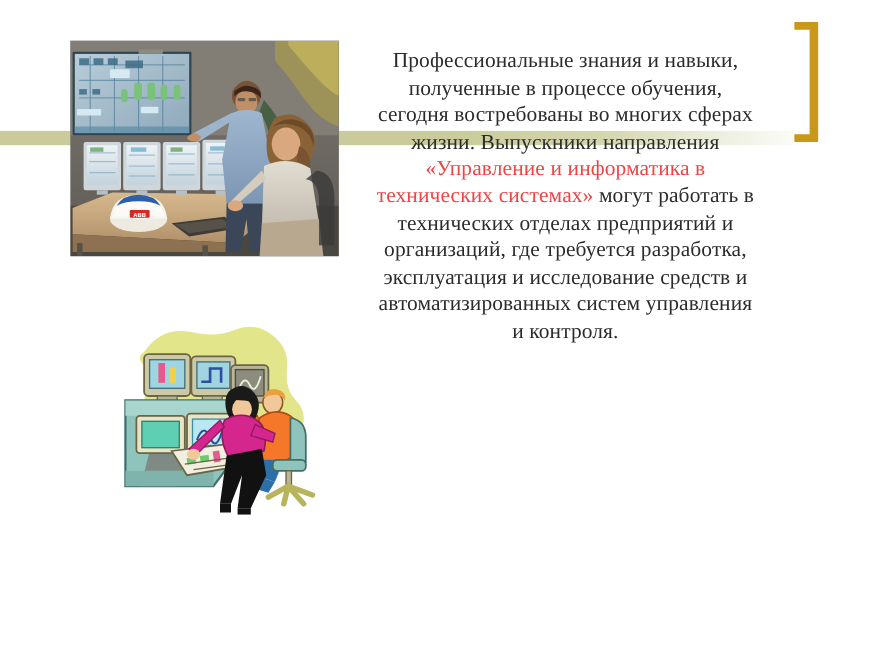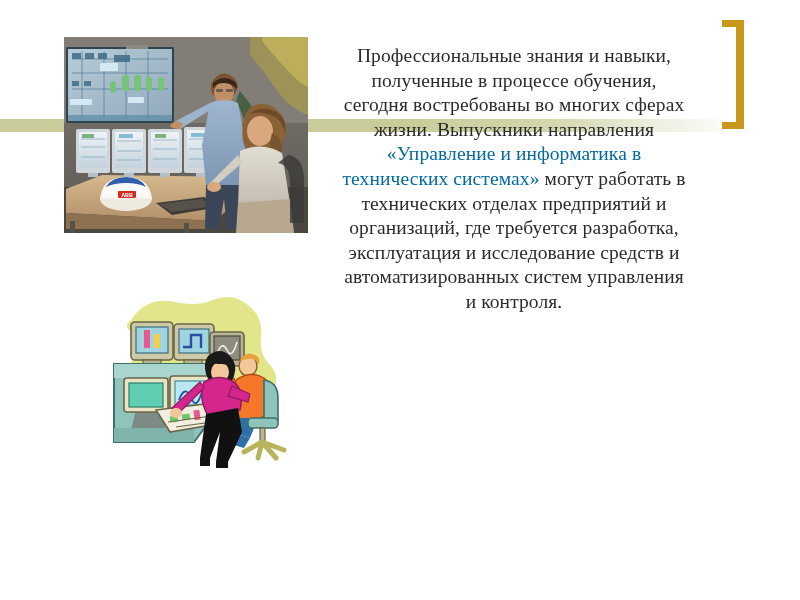--- a/index.html
+++ b/index.html
@@ -77,21 +77,21 @@
     text-align: center;
     font-size: 19.5px;
     line-height: 24.6px;
     color: #2b2b2b;
     letter-spacing: .1px;
   }
   .text-block p {
     margin: 0;
   }
   .highlight {
-    color: #0369a1;
+    color: #ef4444;
   }
 </style>
 </head>
 <body>
 
 <div class="band"></div>
 
 <div class="bracket">
   <svg width="22" height="109" viewBox="0 0 22 109" xmlns="http://www.w3.org/2000/svg">
     <path d="M0 0 H22 V109 H0 V102 H14 V7 H0 Z" fill="#c9981a"></path>

